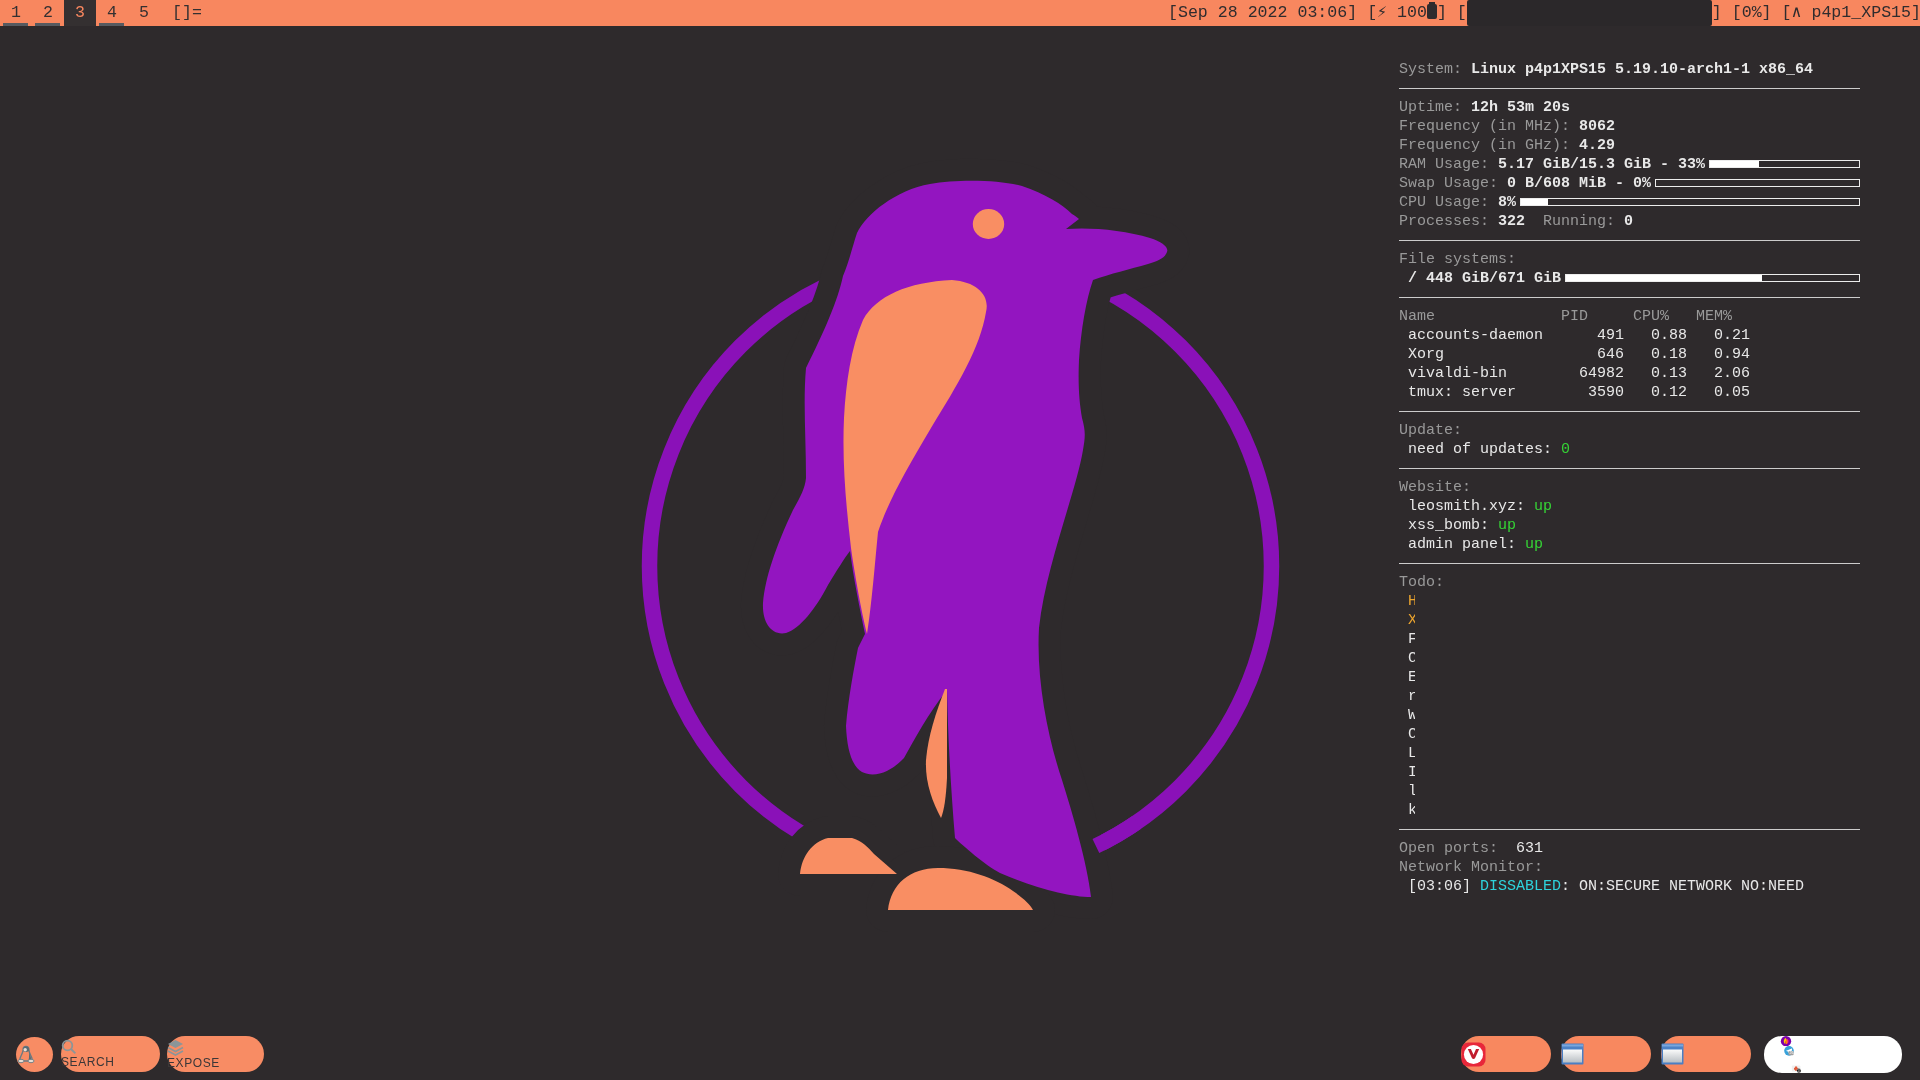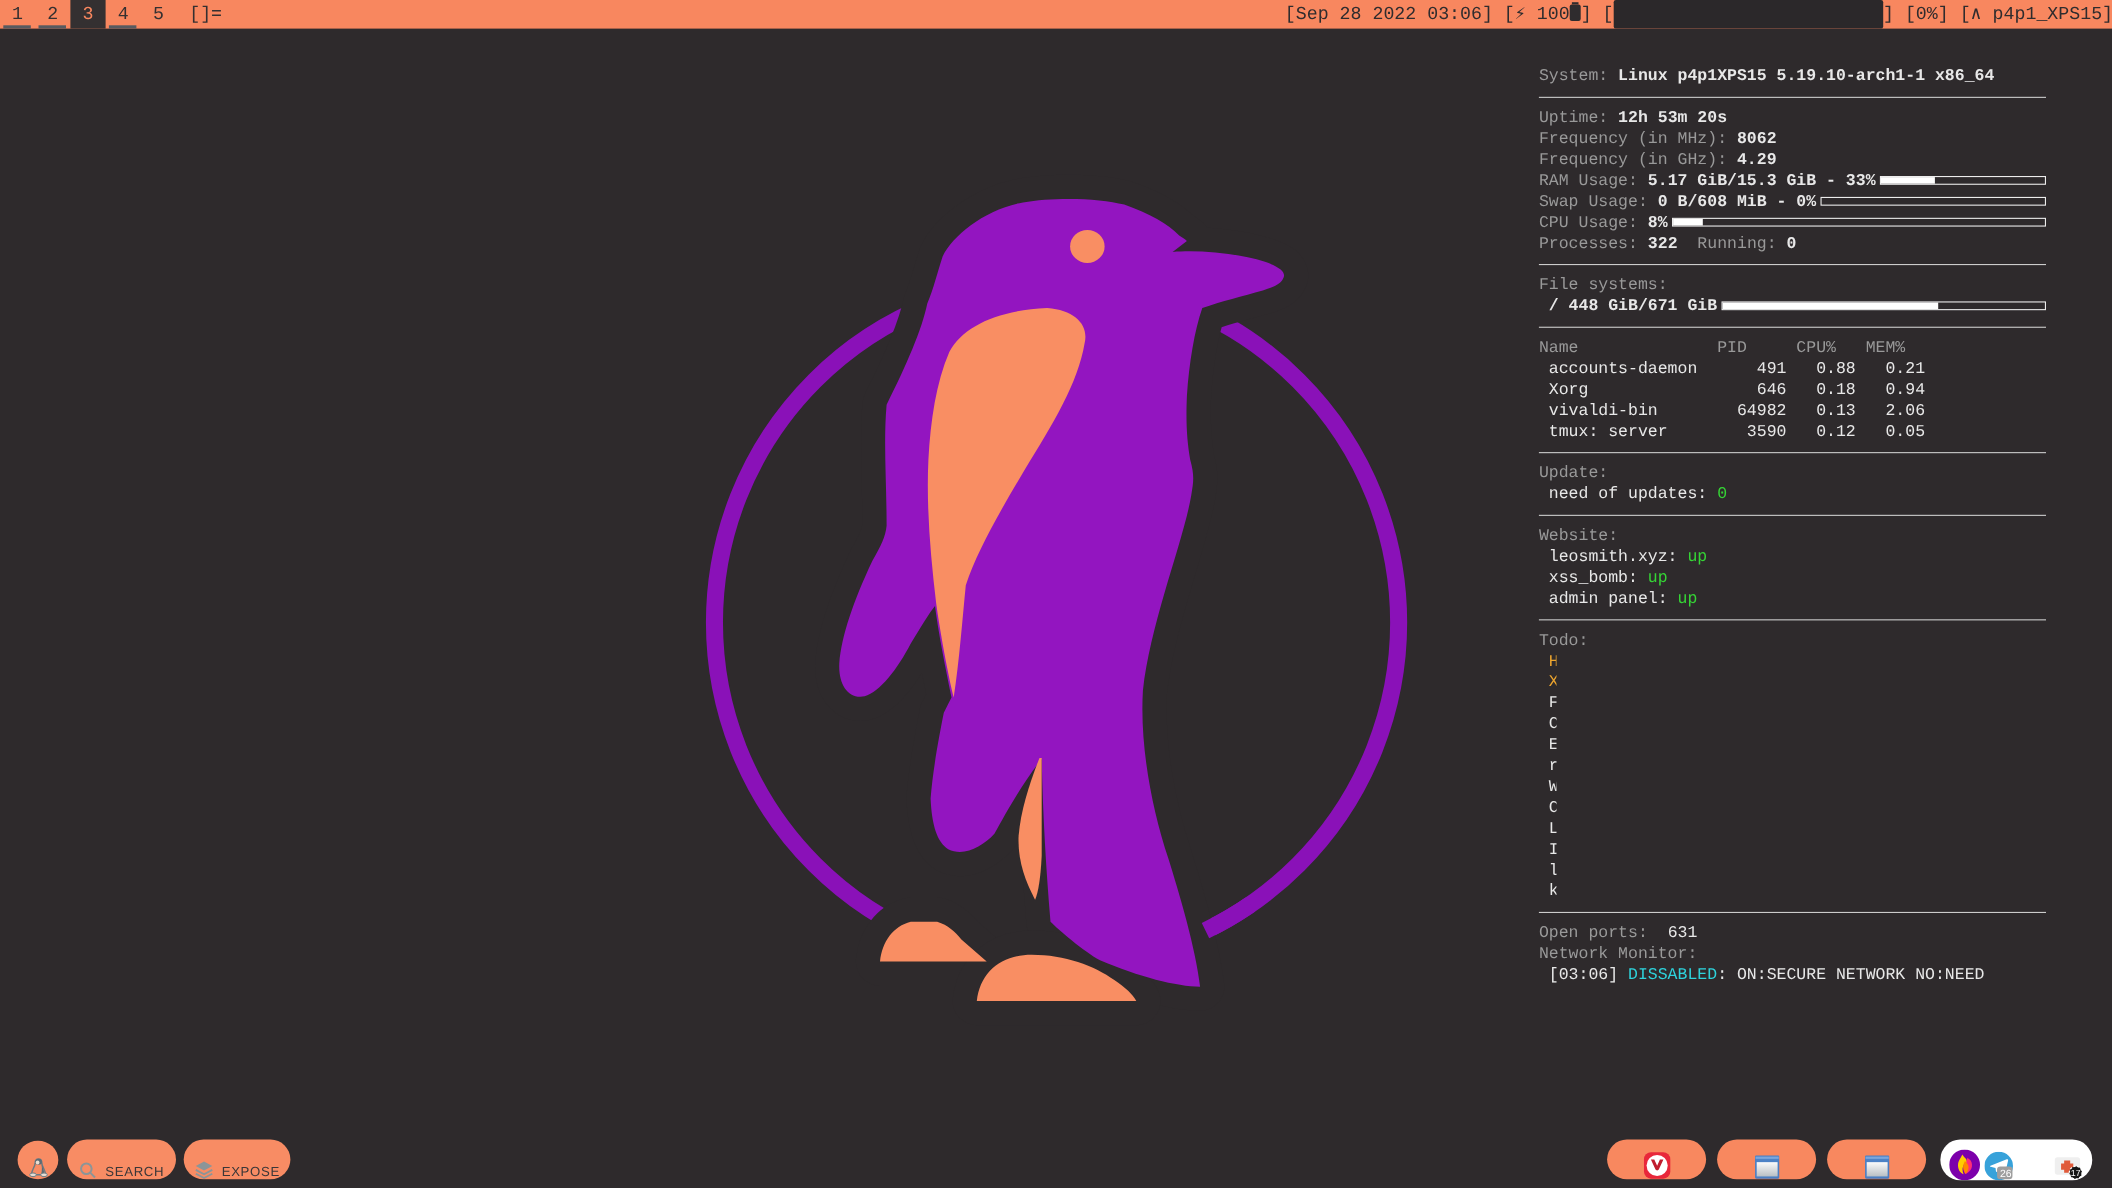--- a/index.html
+++ b/index.html
@@ -25,21 +25,21 @@
   .gr { color:#35d435; }
   .cy { color:#2ed3dc; }
   .or { color:#eda52e; }
   .hr { height:19px; position:relative; }
   .hr:before { content:""; position:absolute; top:9px; left:0; width:461px; height:1px; background:#cccccc; }
   .bar { flex:1; height:8px; border:1px solid #ececec; margin-top:5px; margin-left:4px; }
   .bar .f { height:100%; background:#ffffff; }
   .todoclip { width:16px; overflow:hidden; }
 
   
-  .pill { position:absolute; background:#f88c64; border-radius:18px; display:flex; align-items:flex-end; justify-content:center; }
+  .pill { position:absolute; background:#f88c64; border-radius:18px; display:flex; align-items:flex-start; justify-content:center;flex-direction:column; }
   .pill-label { font-family:"Liberation Sans", sans-serif; font-size:12px; color:#3b3738; letter-spacing:0.6px; }
 </style>
 </head>
 <body>
 
 <svg id="logo" width="1920" height="1080" viewBox="0 0 1920 1080" style="position:absolute;top:0;left:0;">
   <circle cx="960.5" cy="566" r="311" fill="none" stroke="#8a11b8" stroke-width="15.5"></circle>
   <g stroke="#2e2a2c" fill="#2e2a2c" stroke-linejoin="round">
     <path stroke-width="44" d="M930 184
       C 958 179 1000 180 1022 186

